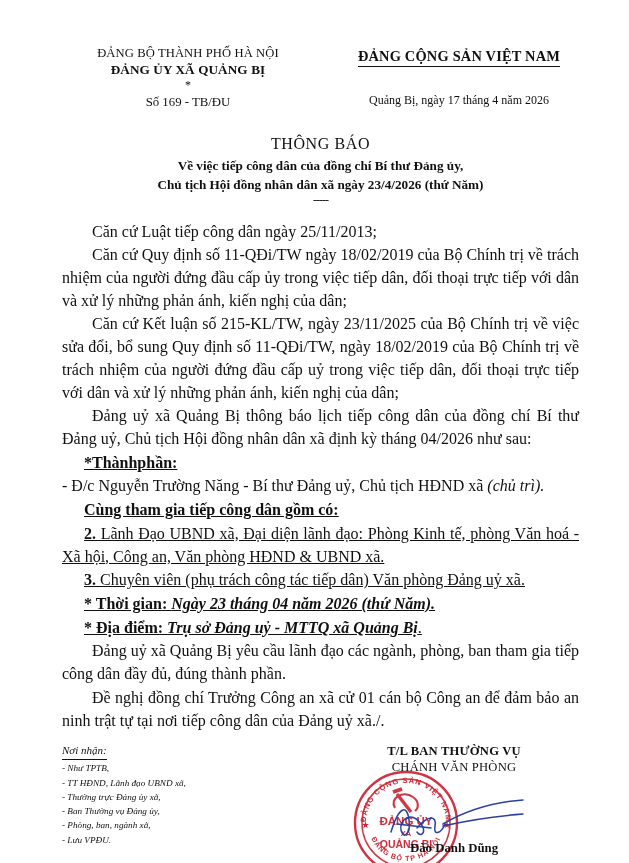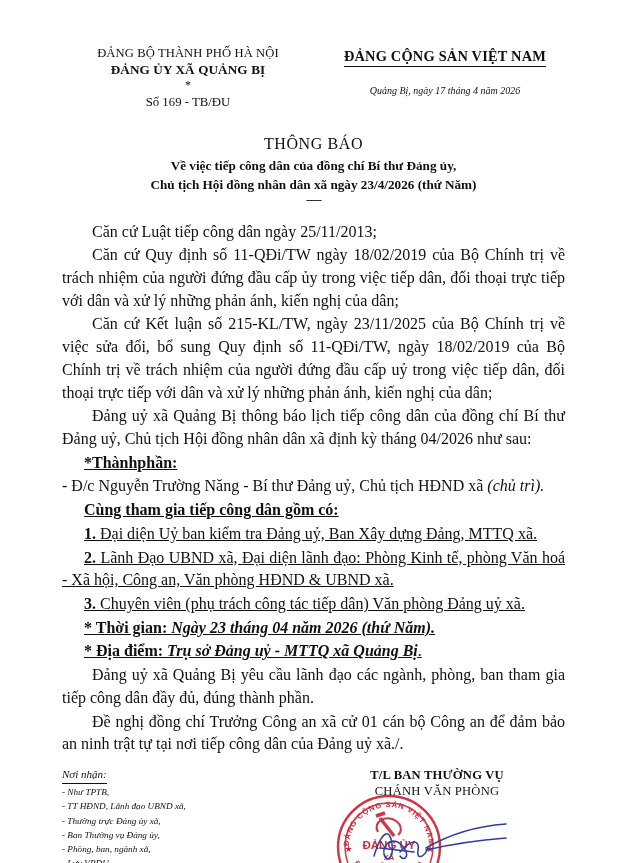--- a/index.html
+++ b/index.html
@@ -14,21 +14,21 @@
     font-family: "Liberation Serif", "DejaVu Serif", serif;
     color: #101010;
     position: relative;
     overflow: hidden;
   }
   .page {
     position: relative;
     width: 629px;
     height: 863px;
     box-sizing: border-box;
-    padding: 46px 64px 0 62px;
+    padding: 46px 50px 0 62px;
   }
 
   
   .header {
     display: flex;
     align-items: flex-start;
     justify-content: space-between;
   }
   .header-left {
     width: 252px;
@@ -64,23 +64,22 @@
   .party-name {
     font-size: 14.4px;
     font-weight: bold;
     letter-spacing: .2px;
     display: inline-block;
     border-bottom: 1.6px solid #101010;
     padding-bottom: 1px;
     white-space: nowrap;
   }
   .place-date {
-    font-size: 10px;
-    font-style: italic;
-    margin-top: 18px;
+    font-size: 12px;
+    margin-top: 26px;
     white-space: nowrap;
   }
 
   
   .title-block {
     text-align: center;
     margin-top: 23px;
     line-height: 1.3;
   }
   .title-main {
@@ -121,20 +120,21 @@
     text-decoration: underline;
   }
   .b { font-weight: bold; }
   .i { font-style: italic; }
   .bi { font-weight: bold; font-style: italic; }
 
   
   .footer {
     margin-top: 10px;
     display: flex;
+    justify-content: space-between;
     align-items: flex-start;
   }
   .recipients {
     width: 250px;
     font-size: 9.2px;
     line-height: 1.55;
   }
   .recipients-title {
     font-size: 11px;
     font-style: italic;
@@ -224,21 +224,20 @@
     <p class="p">Căn cứ Quy định số 11-QĐi/TW ngày 18/02/2019 của Bộ Chính trị về trách nhiệm của người đứng đầu cấp ủy trong việc tiếp dân, đối thoại trực tiếp với dân và xử lý những phản ánh, kiến nghị của dân;</p>
     <p class="p">Căn cứ Kết luận số 215-KL/TW, ngày 23/11/2025 của Bộ Chính trị về việc sửa đổi, bổ sung Quy định số 11-QĐi/TW, ngày 18/02/2019 của Bộ Chính trị về trách nhiệm của người đứng đầu cấp uỷ trong việc tiếp dân, đối thoại trực tiếp với dân và xử lý những phản ánh, kiến nghị của dân;</p>
     <p class="p">Đảng uỷ xã Quảng Bị thông báo lịch tiếp công dân của đồng chí Bí thư Đảng uỷ, Chủ tịch Hội đồng nhân dân xã định kỳ tháng 04/2026 như sau:</p>
 
     <p class="p-in b">*Thànhphần:</p>
 
     <p class="p-noindent"><span>- Đ/c Nguyễn Trường Năng - Bí thư Đảng uỷ, Chủ tịch HĐND xã </span><span class="i">(chủ trì).</span></p>
 
     <p class="p-in b">Cùng tham gia tiếp công dân gồm có:</p>
 
-    <p class="p-in"><span class="b">1.</span><span> Đại diện Uỷ ban kiểm tra Đảng uỷ, Ban Xây dựng Đảng, MTTQ xã.</span></p>
 
     <p class="p-in"><span class="b">2.</span><span> Lãnh Đạo UBND xã, Đại diện lãnh đạo: Phòng Kinh tế, phòng Văn hoá - Xã hội, Công an, Văn phòng HĐND &amp; UBND xã.</span></p>
 
     <p class="p-in"><span class="b">3.</span><span> Chuyên viên (phụ trách công tác tiếp dân) Văn phòng Đảng uỷ xã.</span></p>
 
     <p class="p-in"><span class="b">* Thời gian: </span><span class="bi">Ngày 23 tháng 04 năm 2026 (thứ Năm).</span></p>
 
 
     <p class="p-in"><span class="b">* Địa điểm: </span><span class="bi">Trụ sở Đảng uỷ - MTTQ xã Quảng Bị</span><span>.</span></p>
 

